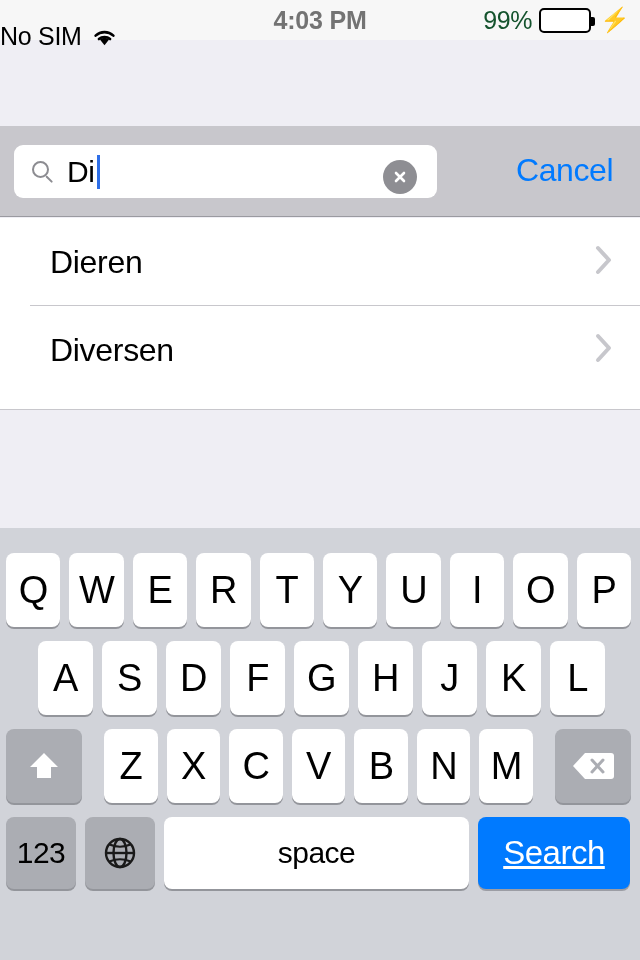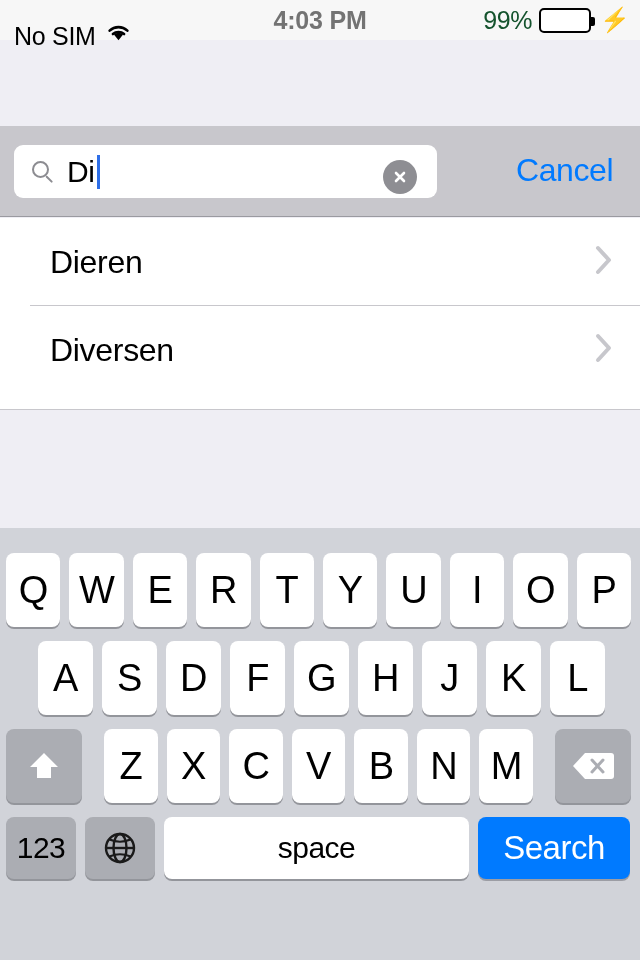--- a/index.html
+++ b/index.html
@@ -12,21 +12,21 @@
     -webkit-font-smoothing:antialiased;
   }
   .phone { position:absolute; inset:0; width:640px; height:960px; }
 
   
   .statusbar {
     position:absolute; top:0; left:0; width:640px; height:40px;
     background:#F7F7F7;
     display:flex; align-items:center;
   }
-  .sb-left { position:absolute; left:14px; display:flex; align-items:flex-start; gap:9px;margin-top:32px; }
+  .sb-left { position:absolute; left:0; display:flex; align-items:flex-end; gap:9px;margin-top:32px; }
   .sb-carrier { font-size:25px; color:#000; letter-spacing:-0.3px; }
   .sb-center {
     position:absolute; left:0; width:640px; text-align:center;
     font-size:25px; font-weight:bold; color:#737373; letter-spacing:-0.2px;
   }
   .sb-right { position:absolute; right:10px; display:flex; align-items:center; gap:7px; }
   .sb-batt-pct { font-size:25px; color:#14532d; letter-spacing:-0.4px; }
   .batt-shell {
     width:52px; height:25px; border:2px solid #000; border-radius:5px;
     position:relative; padding:2px; background:#fff;
@@ -155,25 +155,25 @@
   .row2 .key { width:55px; height:74px; margin-right:9px; }
   .row2 .key:first-child { margin-left:38px; }
 
   .row3 { top:201px; }
   .row3 .key { width:55px; height:74px; margin-right:9px; }
   .row3 .key.fn { width:78px; }
   .row3 .key:first-child { margin-left:6px; }
   .row3 .spacer { width:13px; flex:none; }
 
   .row4 { top:289px; }
-  .row4 .key { height:62px; margin-right:9px; }
+  .row4 .key { height:72px; margin-right:9px; }
   .row4 .key.num { width:70px; margin-left:6px; }
   .row4 .key.globe { width:70px; }
   .row4 .key.space { width:305px; }
-  .row4 .key.search { width:152px; margin-right:0; }
+  .row4 .key.search { width:152px; margin-right:0;text-decoration:underline; }
 
   .shift-arrow { display:block; }
   .bksp-glyph { display:block; }
   .globe-glyph { display:block; }
 </style>
 </head>
 <body>
 
 <div class="phone">
 

